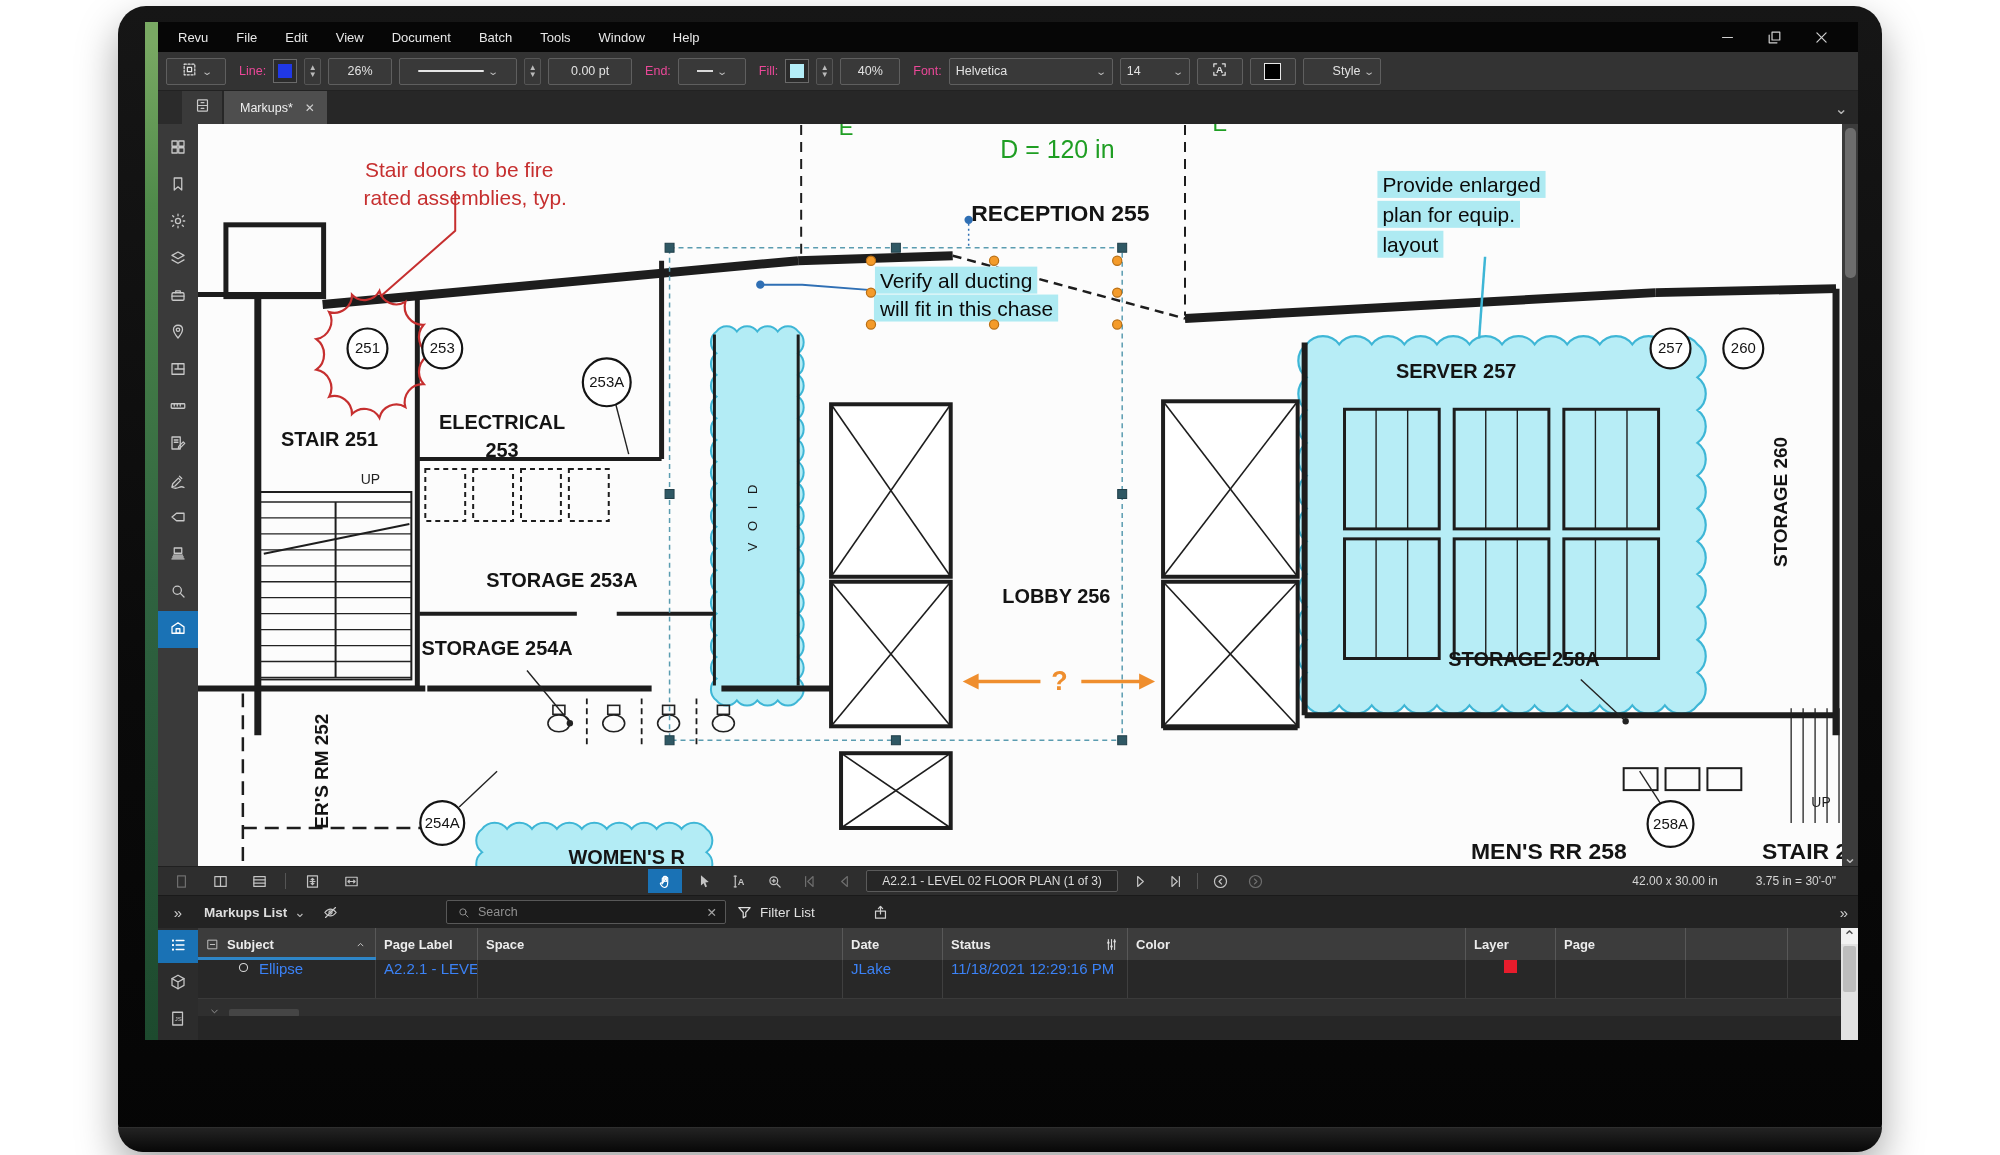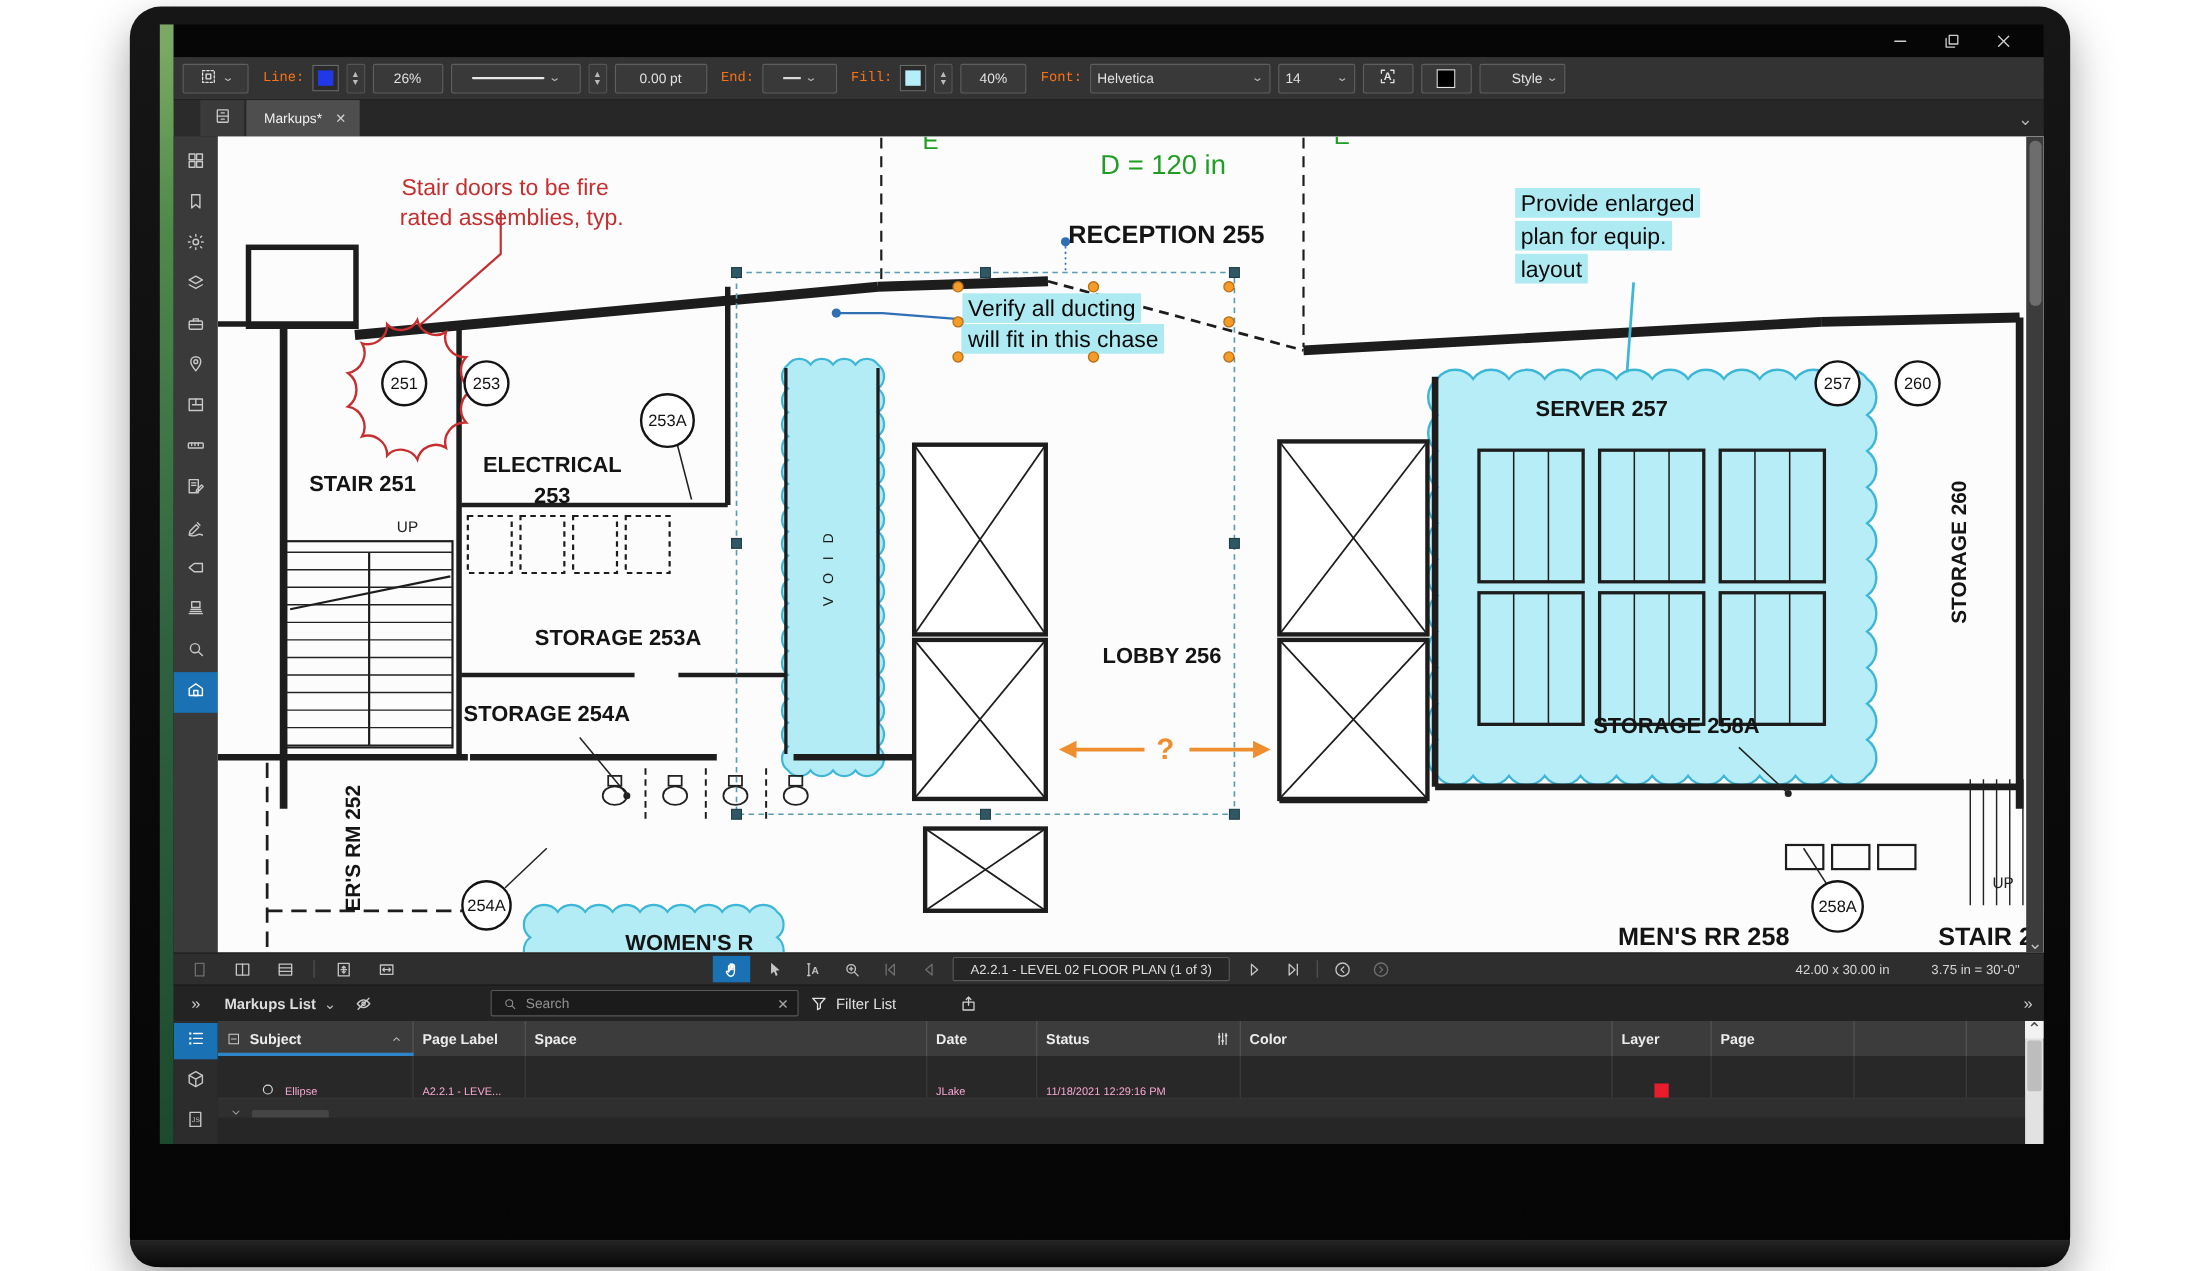--- a/index.html
+++ b/index.html
@@ -11,21 +11,21 @@
   .app{position:absolute;left:13px;top:0;width:1700px;height:1018px;background:#2b2b2b;display:flex;flex-direction:column;}
   
   .titlebar{height:30px;background:#060606;display:flex;align-items:center;color:#e8e8e8;font-size:13px;flex:0 0 auto;}
   .menu-items{display:flex;gap:0;margin-left:6px;}
   .menu-item{padding:5px 14px;cursor:default;}
   .win-controls{margin-left:auto;display:flex;align-items:center;gap:30px;padding-right:28px;color:#cfcfcf;}
   .win-controls span{display:inline-flex;}
   
   .toolbar{height:38px;background:#333;border-bottom:1px solid #222;display:flex;align-items:center;gap:7px;padding-left:8px;color:#d8d8d8;font-size:12.5px;flex:0 0 auto;}
   .tb-box{border:1px solid #5f5f5f;background:#393939;border-radius:2px;height:25px;display:inline-flex;align-items:center;justify-content:center;padding:0 6px;gap:5px;color:#e2e2e2;}
-  .tb-label{margin-left:6px;color:#f97316;font-family:Liberation Mono, monospace;}
+  .tb-label{margin-left:6px;color:#ec4899;}
   .swatch{width:22px;height:22px;border:1px solid #6a6a6a;background:#2b2b2b;display:inline-flex;align-items:center;justify-content:center;}
   .swatch i{display:block;width:14px;height:14px;}
   .stepper{width:15px;height:25px;display:inline-flex;flex-direction:column;align-items:center;justify-content:center;border:1px solid #555;border-radius:2px;background:#383838;color:#bbb;font-size:8px;line-height:7px;}
   .chev{font-size:10px;color:#bdbdbd;transform:scaleX(1.4);}
   .lineglyph{display:inline-block;width:66px;height:2px;background:#e6e6e6;border-radius:1px;}
   .dashglyph{display:inline-block;width:16px;height:2.5px;background:#d9d9d9;}
   
   .tabbar{height:33px;background:#272727;display:flex;align-items:stretch;flex:0 0 auto;position:relative;margin-left:24px;}
   .tab-rail-slot{width:40px;background:#3a3a3a;display:flex;align-items:center;justify-content:center;color:#c9c9c9;}
   .tab{margin-left:2px;background:#4e4e4e;color:#f0f0f0;font-size:12.5px;display:flex;align-items:center;gap:12px;padding:0 12px 0 16px;}
@@ -66,21 +66,21 @@
   .panelrail{width:40px;background:#2c2c2c;display:flex;flex-direction:column;align-items:center;padding-top:2px;gap:4px;}
   .prail-item{width:40px;height:33px;display:flex;align-items:center;justify-content:center;color:#c5c5c5;}
   .prail-item.active{background:#1a72b5;color:#fff;}
   .tablewrap{flex:1;position:relative;background:#262626;overflow:hidden;}
   .tgrid{display:grid;grid-template-columns:178px 102px 365px 100px 185px 338px 90px 130px 102px 1fr;}
   .thead{background:#3c3c3c;height:32px;position:relative;}
   .thead .cell{display:flex;align-items:center;color:#ececec;font-size:13px;font-weight:700;border-right:1px solid #585858;padding:0 8px;gap:8px;position:relative;}
   .thead .cell:last-child{border-right:none;}
   .sortline{position:absolute;left:0;bottom:0;width:178px;height:3px;background:#2e86c8;z-index:3;}
   .trow{height:38px;background:#282828;border-bottom:1px solid #3a3a3a;}
-  .trow .cell{display:flex;align-items:flex-end;color:#f9a8d4;font-size:10px;border-right:1px solid #3f3f3f;padding:0 8px;gap:8px;overflow:hidden;white-space:nowrap;}
+  .trow .cell{display:flex;align-items:flex-start;color:#3b82f6;font-size:15px;border-right:1px solid #3f3f3f;padding:0 8px;gap:8px;overflow:hidden;white-space:nowrap;}
   .grouprow{height:28px;background:#2f2f2f;border-bottom:1px solid #3a3a3a;display:flex;align-items:center;color:#e4e4e4;font-size:12.8px;font-weight:700;gap:8px;padding-left:10px;}
   .partialrow{height:17px;background:#2f2f2f;display:flex;align-items:flex-start;gap:8px;padding-left:10px;overflow:hidden;color:#9a9a9a;}
   .tscroll{position:absolute;right:0;top:0;bottom:0;width:17px;background:#e2e2e2;}
   .tscroll .up{height:16px;display:flex;align-items:center;justify-content:center;color:#4a4a4a;background:#f2f2f2;}
   .tscroll .tthumb{margin:2px 2px;height:46px;background:#bdbdbd;border-radius:2px;}
   .colorchip{width:13px;height:13px;margin:0 auto;}
   
   svg text{font-family:"Liberation Sans",sans-serif;}
   .t-room{font-size:20px;font-weight:700;fill:#141414;}
   .t-room-lg{font-size:23px;font-weight:700;fill:#141414;}
@@ -96,20 +96,31 @@
 </style>
 </head>
 <body>
 
 <div class="laptop">
   <div class="screen">
     <div class="wallpaper"></div>
     <div class="app">
 
       <div class="titlebar">
+        <div class="menu-items" id="menu-items">
+            <div class="menu-item">Revu</div>
+            <div class="menu-item">File</div>
+            <div class="menu-item">Edit</div>
+            <div class="menu-item">View</div>
+            <div class="menu-item">Document</div>
+            <div class="menu-item">Batch</div>
+            <div class="menu-item">Tools</div>
+            <div class="menu-item">Window</div>
+            <div class="menu-item">Help</div>
+          </div>
         <div class="win-controls">
           <span>
               <svg viewBox="0 0 24 24" width="17" height="17" fill="none" stroke="currentColor" stroke-width="1.7" stroke-linecap="round" stroke-linejoin="round">
                 <line x1="5" y1="12" x2="19" y2="12"></line>
               </svg>
             </span>
           <span>
               <svg viewBox="0 0 24 24" width="17" height="17" fill="none" stroke="currentColor" stroke-width="1.7" stroke-linecap="round" stroke-linejoin="round">
                 <rect x="8.5" y="4.5" width="11" height="11"></rect>
                 <path d="M4.5 8.5v11h11"></path>

